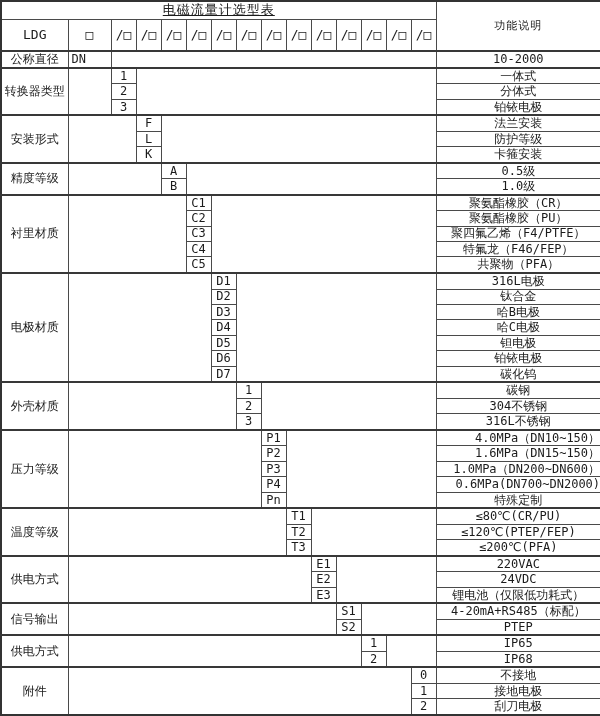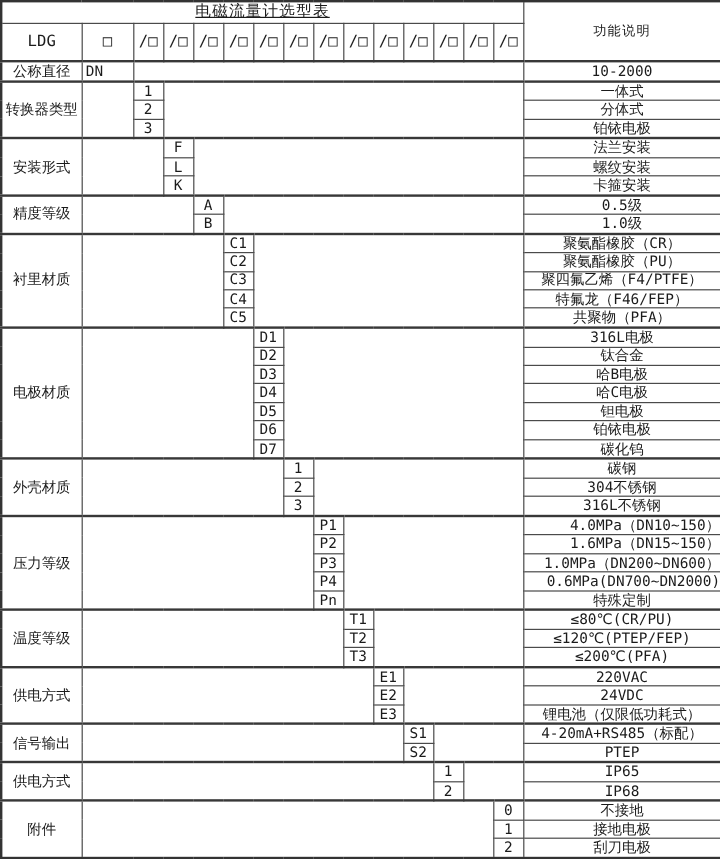--- a/index.html
+++ b/index.html
@@ -99,21 +99,21 @@
       </tr>
       <tr>
         <td class="lab sec" rowspan="3">安装形式</td>
         <td class="sec" rowspan="3" colspan="2"></td>
         <td class="code sec">F</td>
         <td class="sec" rowspan="3" colspan="11"></td>
         <td class="desc sec">法兰安装</td>
       </tr>
       <tr>
         <td class="code">L</td>
-        <td class="desc">螺纹安装</td>
+        <td class="desc">防护等级</td>
       </tr>
       <tr>
         <td class="code">K</td>
         <td class="desc">卡箍安装</td>
       </tr>
       <tr>
         <td class="lab sec" rowspan="2">精度等级</td>
         <td class="sec" rowspan="2" colspan="3"></td>
         <td class="code sec">A</td>
         <td class="sec" rowspan="2" colspan="10"></td>

